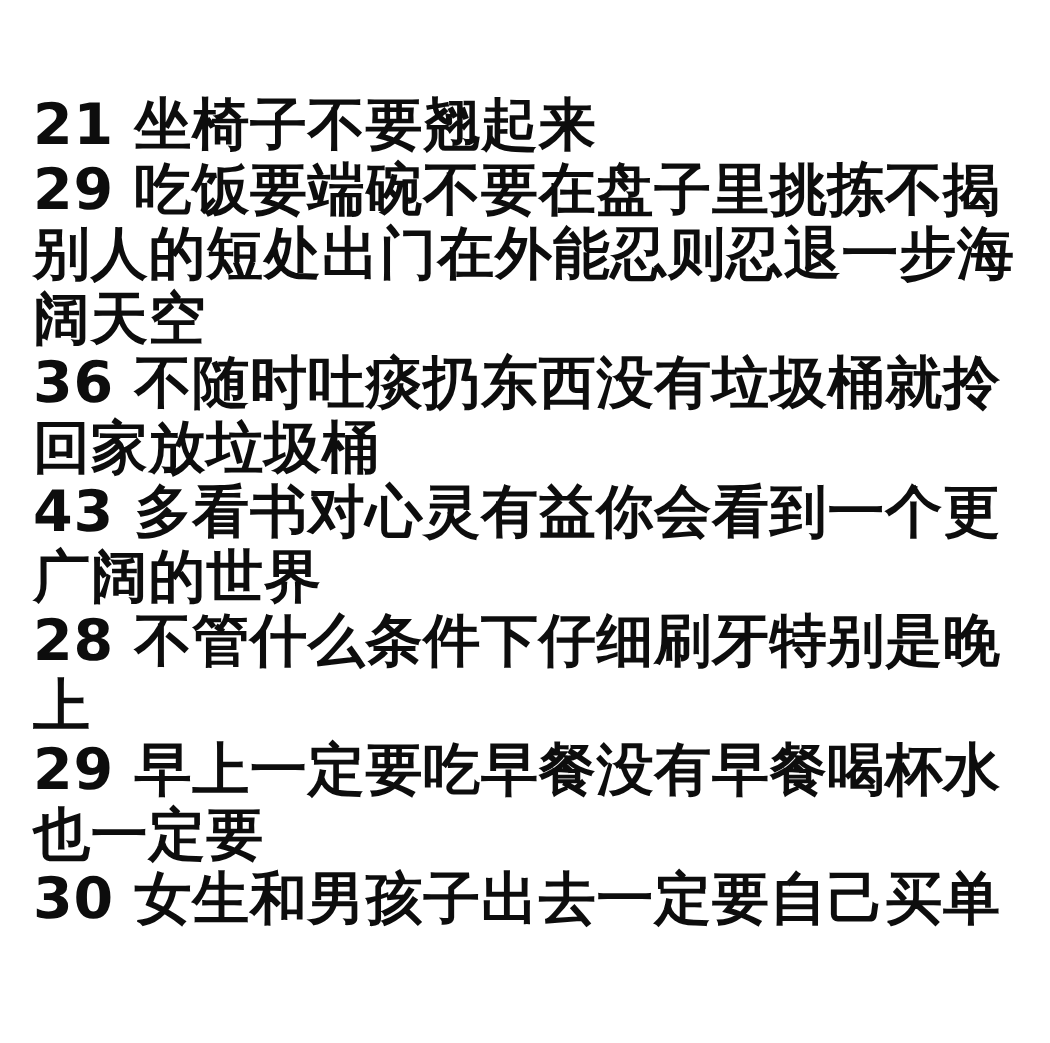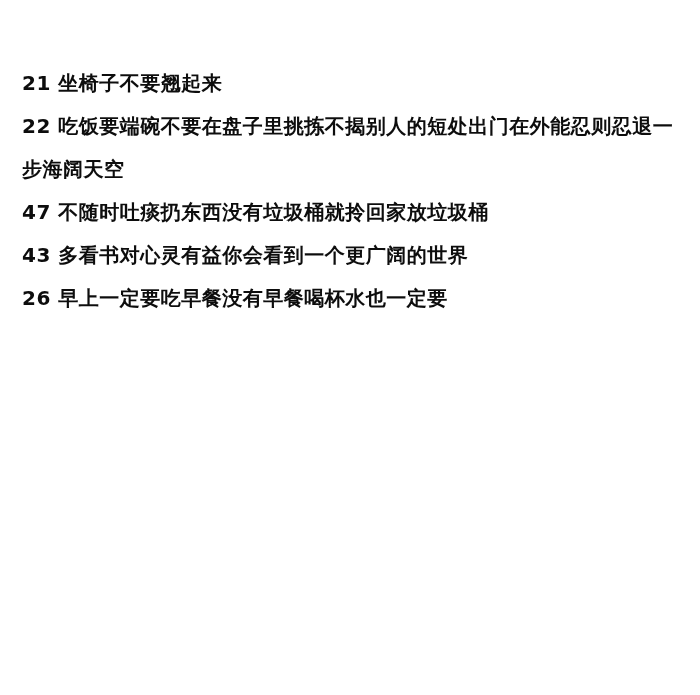--- a/index.html
+++ b/index.html
@@ -17,33 +17,35 @@
     width: 700px;
     height: 695px;
     box-sizing: border-box;
     padding: 62px 22px 0 22px;
     background: #ffffff;
   }
   .text-block {
     display: block;
   }
   .line {
-    font-size: 20px;
+    font-size: 38px;
     line-height: 43px;
     color: #0d0d0d;
     font-weight: 700;
     letter-spacing: 0.5px;
     white-space: pre-wrap;
     word-break: break-all;
   }
 </style>
 </head>
 <body>
 
 <div class="page">
   <div class="text-block">
     <div class="line">21 坐椅子不要翘起来</div>
-    <div class="line">22 吃饭要端碗不要在盘子里挑拣不揭别人的短处出门在外能忍则忍退一步海阔天空</div>
-    <div class="line">47 不随时吐痰扔东西没有垃圾桶就拎回家放垃圾桶</div>
+    <div class="line">29 吃饭要端碗不要在盘子里挑拣不揭别人的短处出门在外能忍则忍退一步海阔天空</div>
+    <div class="line">36 不随时吐痰扔东西没有垃圾桶就拎回家放垃圾桶</div>
     <div class="line">43 多看书对心灵有益你会看到一个更广阔的世界</div>
-    <div class="line">26 早上一定要吃早餐没有早餐喝杯水也一定要</div>
+    <div class="line">28 不管什么条件下仔细刷牙特别是晚上</div>
+    <div class="line">29 早上一定要吃早餐没有早餐喝杯水也一定要</div>
+    <div class="line">30 女生和男孩子出去一定要自己买单</div>
   </div>
 </div>
 
 </body></html>

